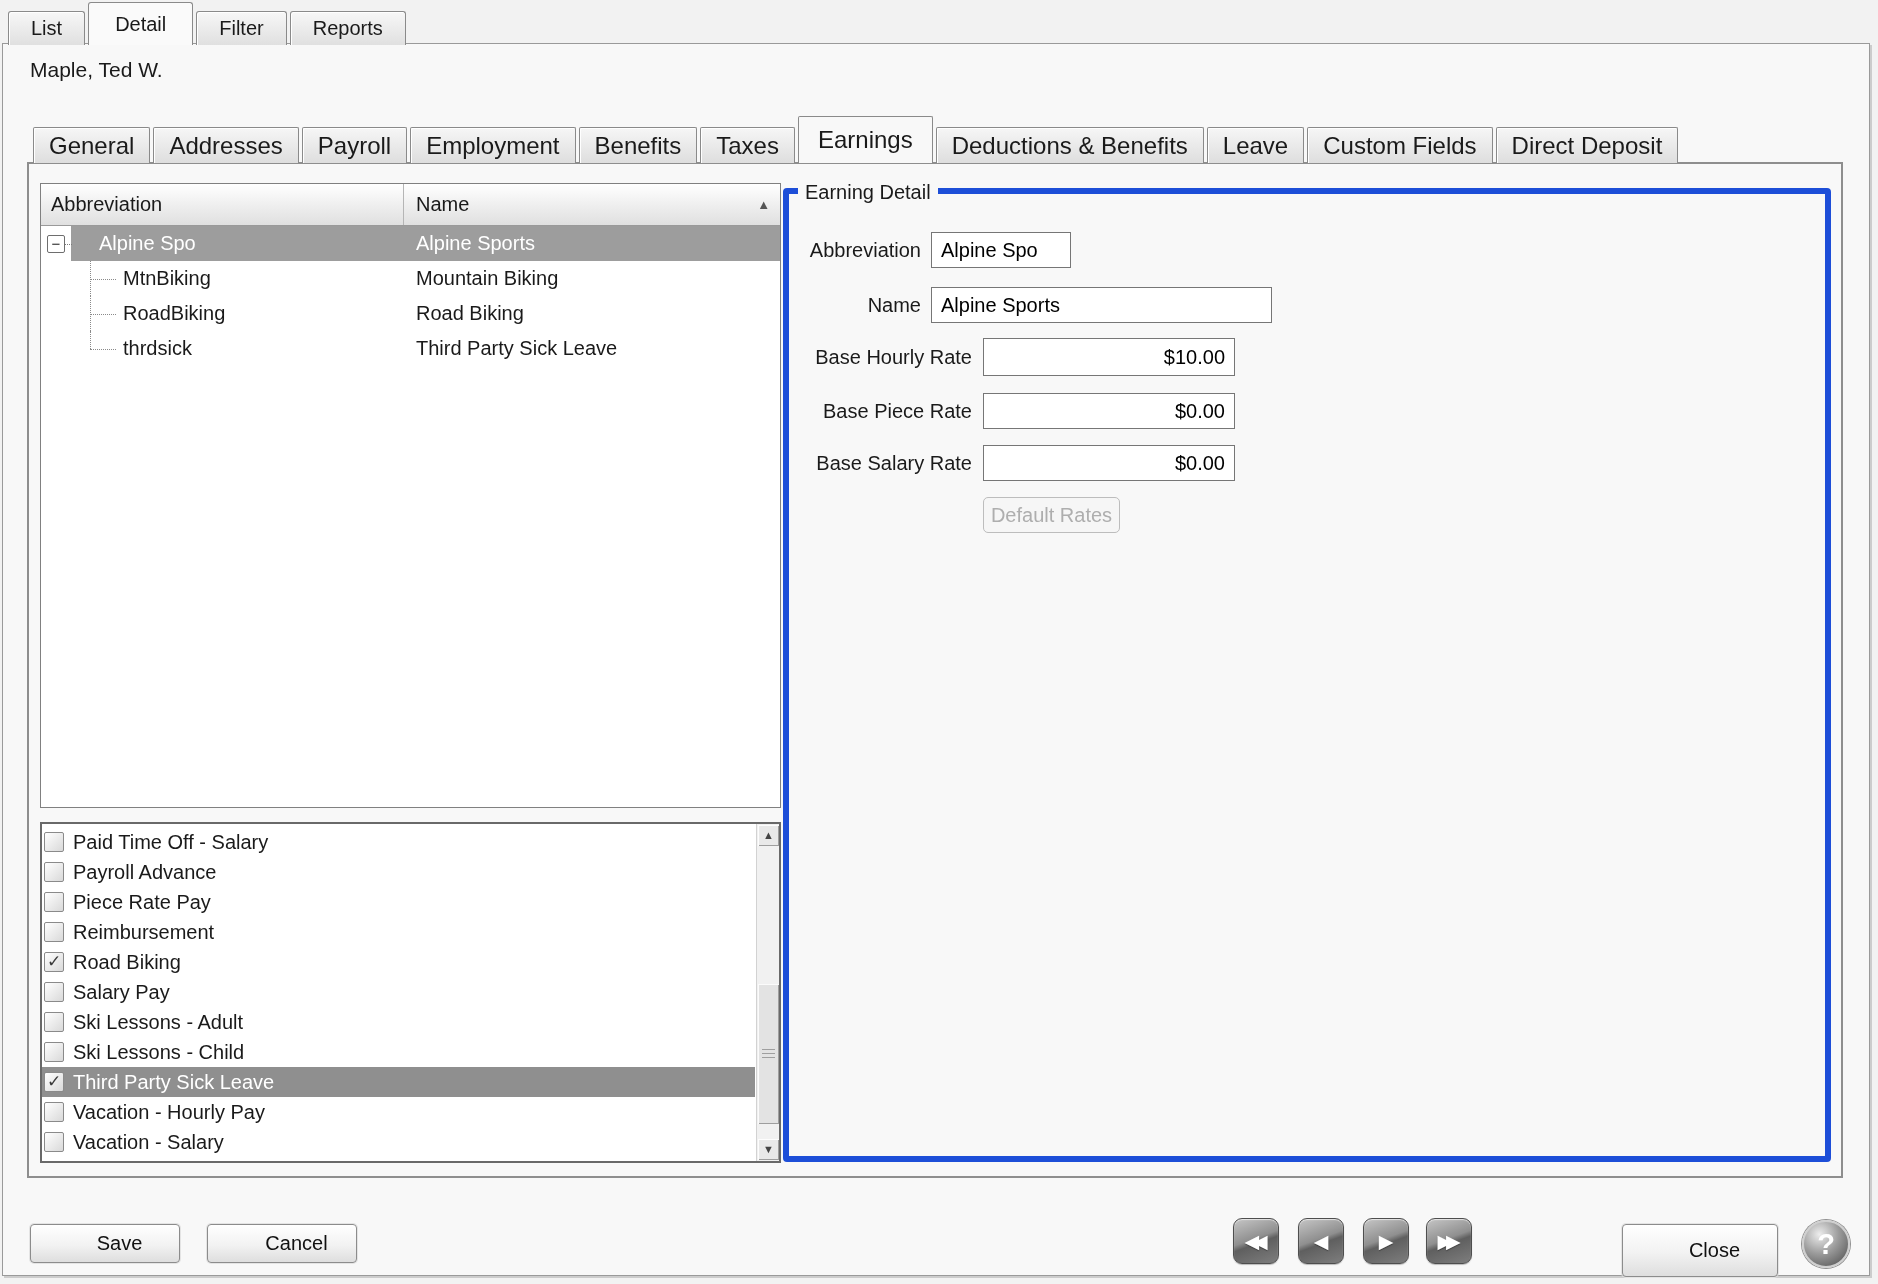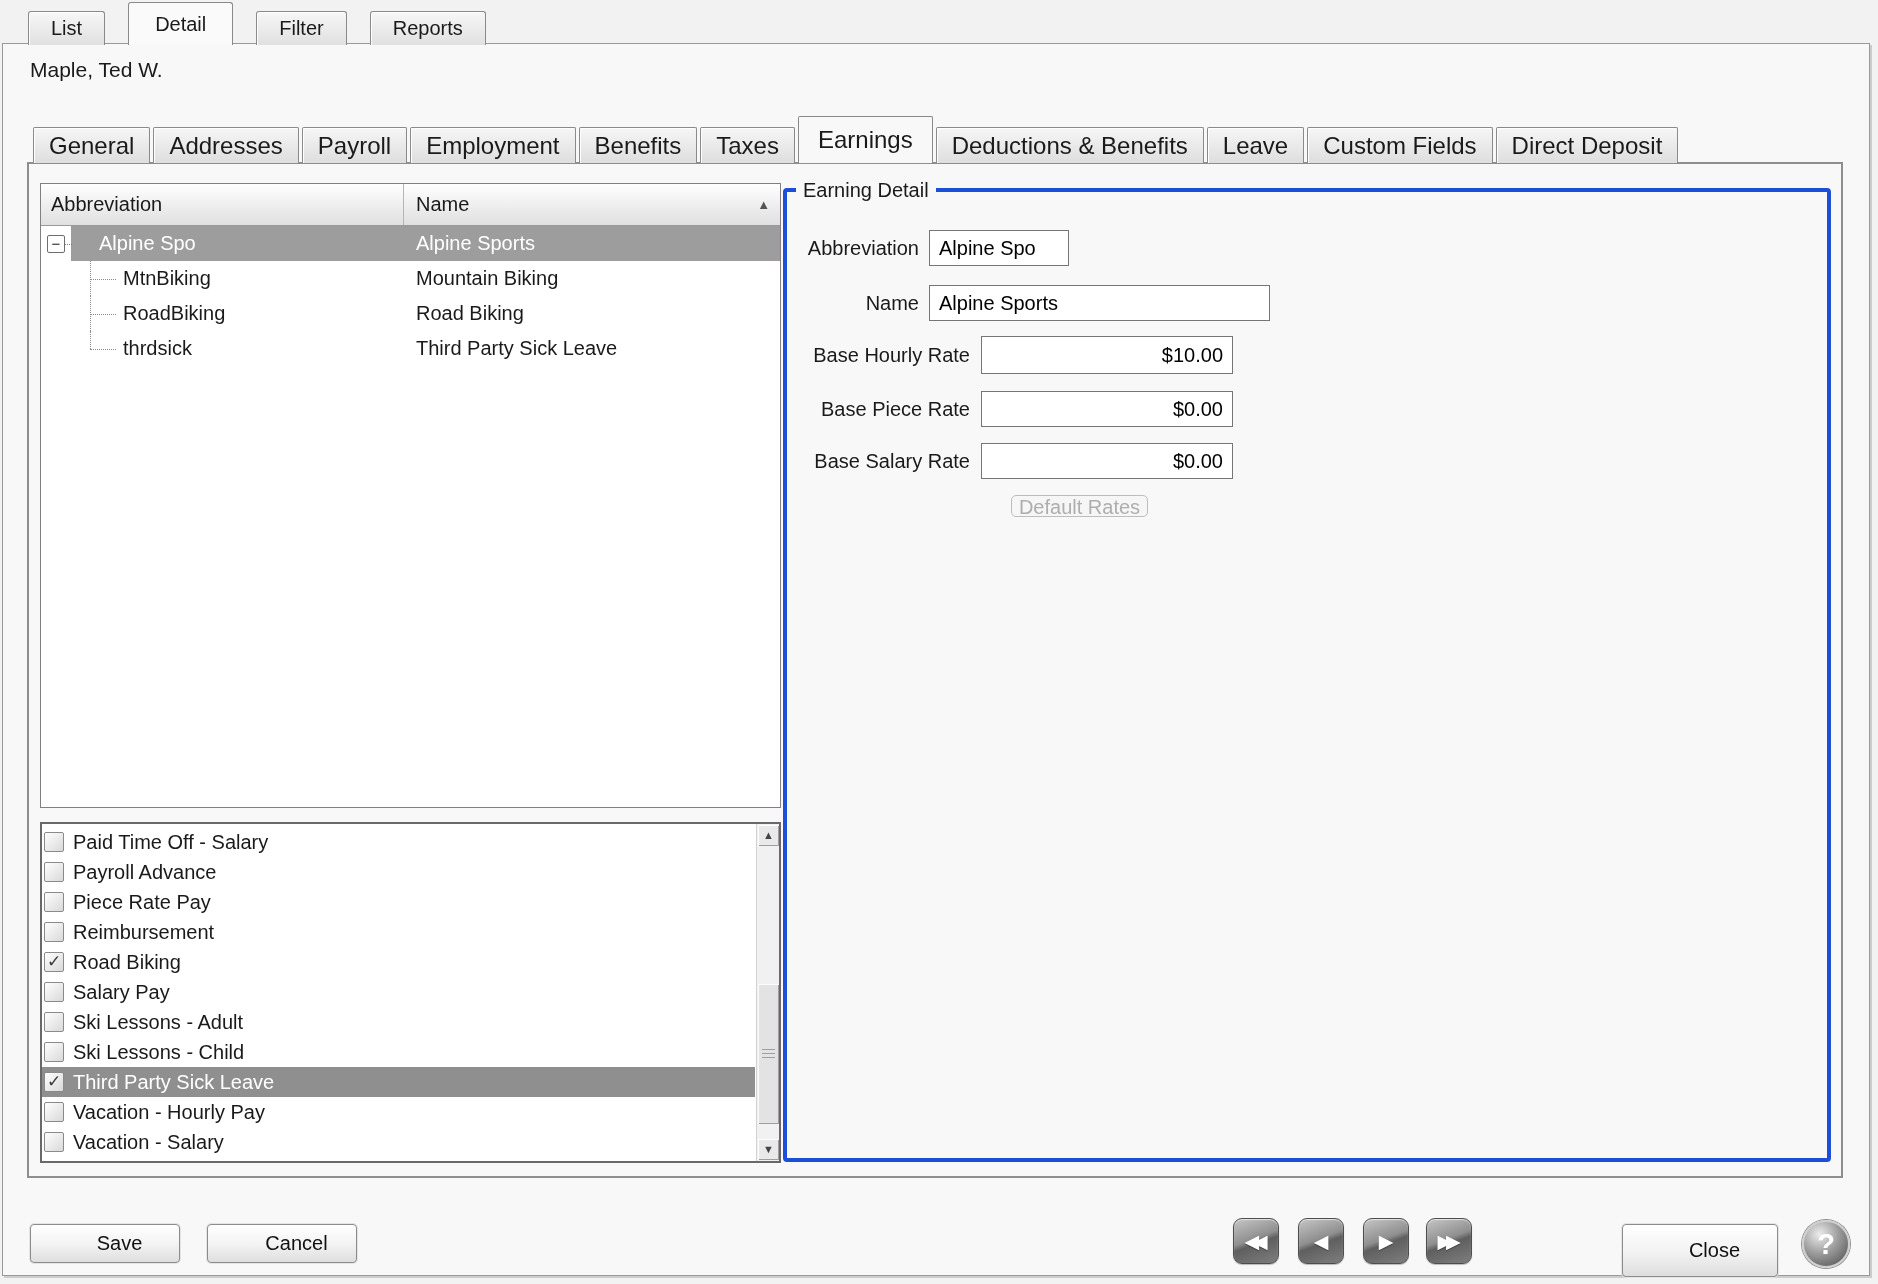--- a/index.html
+++ b/index.html
@@ -7,21 +7,21 @@
   body { position:relative; background:#f2f2f2; font-family:"Liberation Sans","DejaVu Sans",sans-serif; color:#1a1a1a; }
 
   
   .frame { position:absolute; left:2px; top:43px; width:1868px; height:1233px;
            background:#f8f8f8; border:1px solid #9a9a9a; box-shadow:2px 2px 0 0 #cccccc; z-index:0; }
 
   
   .ttab-bar { position:absolute; left:8px; top:0; height:45px; display:flex; align-items:flex-end; gap:3px; z-index:3; }
   .ttab { height:34px; padding:0 22px; display:flex; align-items:center; font-size:20px;
           background:linear-gradient(#f7f7f7,#e0e0e0); border:1px solid #8a8a8a; border-bottom:none;
-          border-radius:3px 3px 0 0; box-shadow:inset 1px 1px 0 #ffffff; cursor:default;margin-left:20px; }
+          border-radius:3px 3px 0 0; box-shadow:inset 1px 1px 0 #ffffff; cursor:default; }
   .ttab.active { height:43px; background:#fafafa; box-shadow:none; padding:12px 26px; }
 
   .record-name { position:absolute; left:30px; top:58px; font-size:21px; z-index:2; }
 
   
   .dtab-bar { position:absolute; left:33px; top:116px; height:47px; display:flex; align-items:flex-end; gap:3px; z-index:3; }
   .dtab { height:36px; padding:0 15px; display:flex; align-items:center; font-size:24px;
           background:linear-gradient(#f6f6f6,#dedede); border:1px solid #8a8a8a; border-bottom:none;
           border-radius:2px 2px 0 0; box-shadow:inset 1px 1px 0 #ffffff; white-space:nowrap; }
   .dtab.active { height:47px; background:#f8f8f8; box-shadow:none; padding:0 19px; }
@@ -66,39 +66,39 @@
           box-shadow:inset 1px 1px 0 #fdfdfd, inset -1px -1px 0 #9e9e9e;
           font-size:11px; color:#444; text-align:center; line-height:21px; }
   .sbtn.up { top:1px; } .sbtn.down { bottom:1px; }
   .sthumb { position:absolute; left:1px; top:160px; width:21px; height:140px; background:#e3e3e3;
             box-shadow:inset 1px 1px 0 #fbfbfb, inset -1px -1px 0 #9e9e9e; }
   .sthumb::after { content:""; position:absolute; left:4px; right:4px; top:50%; margin-top:-5px; height:10px;
                    background:repeating-linear-gradient(to bottom,#9f9f9f 0 1px, transparent 1px 4px); }
 
   
   .groupbox { position:absolute; left:754px; top:24px; width:1048px; height:974px;
-              border:4px solid #1d4ed8; border-radius:4px; }
+              border:6px solid #1d4ed8; border-radius:4px; }
   .gb-legend { position:absolute; left:9px; top:-13px; padding:0 7px; background:#f8f8f8; font-size:20px; }
   .gb-label { position:absolute; text-align:right; font-size:20px; }
   .gb-input { position:absolute; border:1px solid #767676; background:#ffffff; font-size:20px;
               font-family:"Liberation Sans","DejaVu Sans",sans-serif; padding:0 9px; outline:none; }
   .gb-input.right { text-align:right; }
   .lab-abbr   { left:0; top:38px;  width:132px; height:36px; line-height:36px; }
   .inp-abbr   { left:142px; top:38px;  width:140px; height:36px; }
   .lab-name   { left:0; top:93px;  width:132px; height:36px; line-height:36px; }
   .inp-name   { left:142px; top:93px;  width:341px; height:36px; }
   .lab-hourly { left:0; top:144px; width:183px; height:38px; line-height:38px; }
   .inp-hourly { left:194px; top:144px; width:252px; height:38px; }
   .lab-piece  { left:0; top:199px; width:183px; height:36px; line-height:36px; }
   .inp-piece  { left:194px; top:199px; width:252px; height:36px; }
   .lab-salary { left:0; top:251px; width:183px; height:36px; line-height:36px; }
   .inp-salary { left:194px; top:251px; width:252px; height:36px; }
-  .btn-default { position:absolute; left:194px; top:303px; width:137px; height:22px;
+  .btn-default { position:absolute; left:194px; top:303px; width:137px; height:36px;
                  background:#f6f6f6; color:#aeaeae; border:1px solid #bdbdbd; border-radius:5px; font-size:20px;
-                 font-family:"Liberation Sans","DejaVu Sans",sans-serif;margin-left:30px; }
+                 font-family:"Liberation Sans","DejaVu Sans",sans-serif; }
 
   
   .btn { position:absolute; background:linear-gradient(#ffffff,#f2f2f2 55%,#dedede); border:1px solid #8c8c8c;
          border-radius:4px; font-size:20px; font-family:"Liberation Sans","DejaVu Sans",sans-serif; color:#111;
          box-shadow:0 0 0 1px #e4e4e4; cursor:default; z-index:2;padding-left:29px; }
   .btn-save   { left:30px;   top:1224px; width:150px; height:39px; }
   .btn-cancel { left:207px;  top:1224px; width:150px; height:39px; }
   .btn-close  { left:1622px; top:1224px; width:156px; height:53px; }
   .navbtn { position:absolute; top:1218px; width:46px; height:46px; border-radius:9px; z-index:2;
             border:1px solid #4e4e4e; color:#ffffff; font-size:19px;

